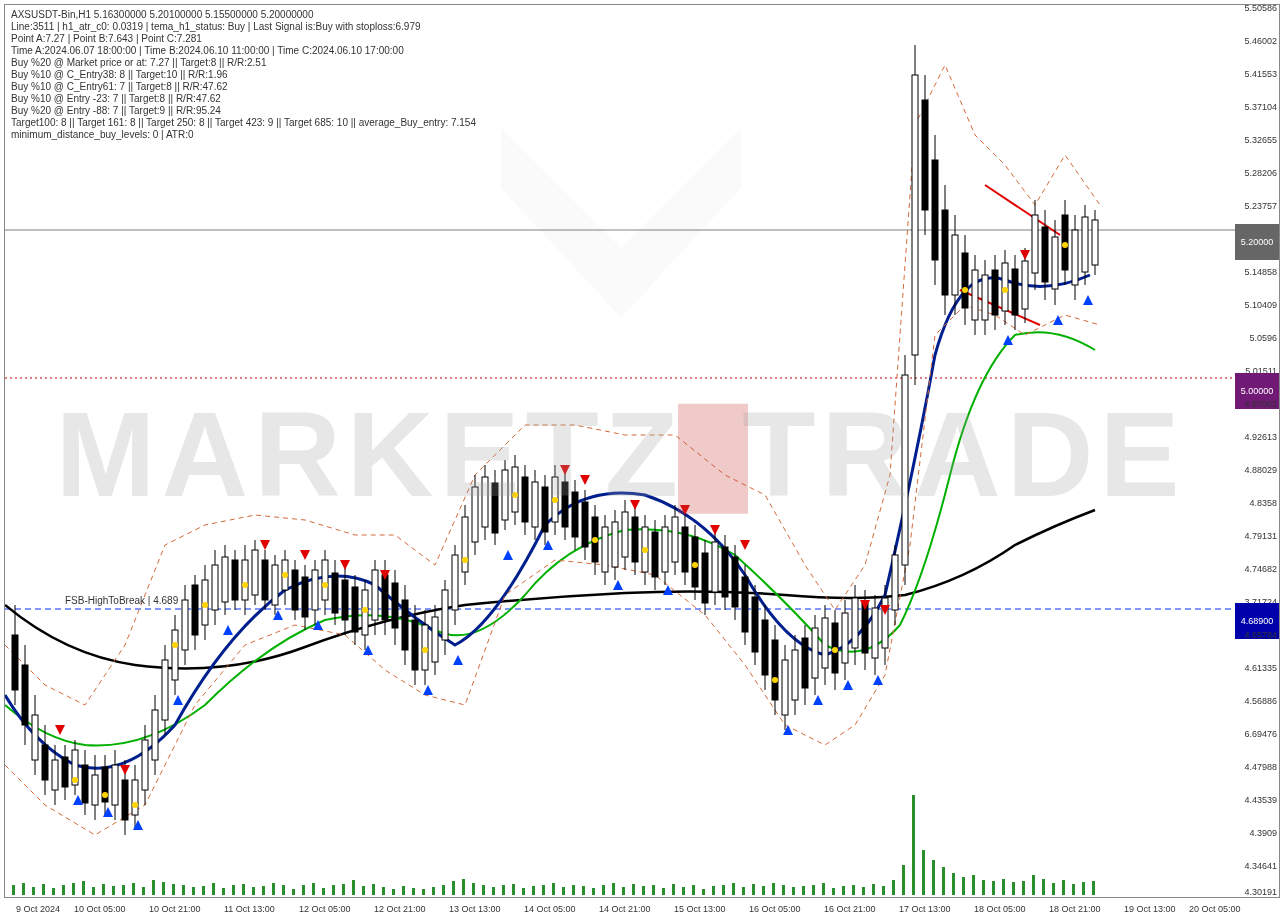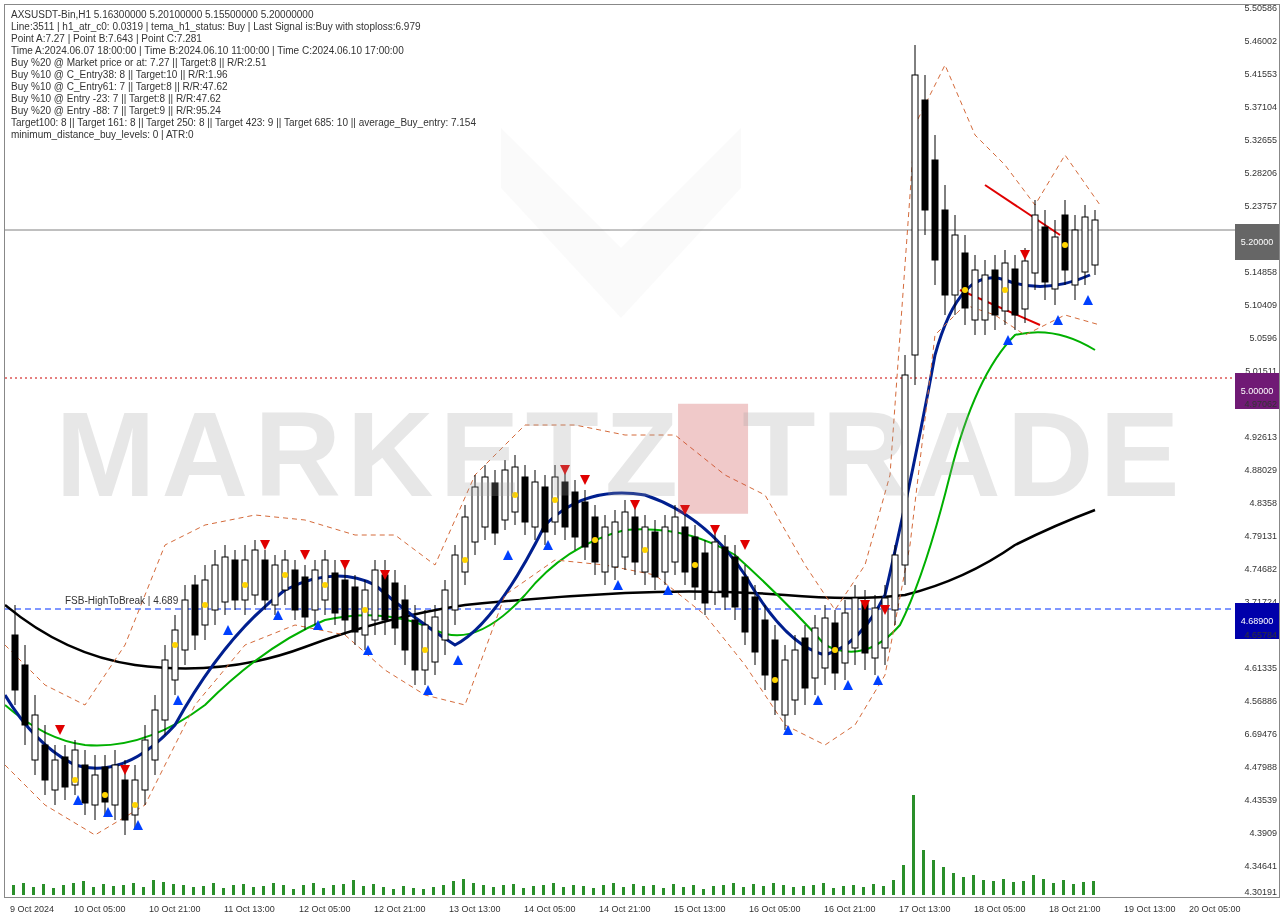--- a/index.html
+++ b/index.html
@@ -503,21 +503,21 @@
     <span class="ytick" style="top:691px">4.56886</span>
     <span class="ytick" style="top:724px">6.69476</span>
     <span class="ytick" style="top:757px">4.47988</span>
     <span class="ytick" style="top:790px">4.43539</span>
     <span class="ytick" style="top:823px">4.3909</span>
     <span class="ytick" style="top:856px">4.34641</span>
     <span class="ytick" style="top:882px">4.30191</span>
   </div>
 
   <div class="xaxis">
-    <span class="xtick" style="left:6px">9 Oct 2024</span>
+    <span class="xtick" style="left:12px">9 Oct 2024</span>
     <span class="xtick" style="left:70px">10 Oct 05:00</span>
     <span class="xtick" style="left:145px">10 Oct 21:00</span>
     <span class="xtick" style="left:220px">11 Oct 13:00</span>
     <span class="xtick" style="left:295px">12 Oct 05:00</span>
     <span class="xtick" style="left:370px">12 Oct 21:00</span>
     <span class="xtick" style="left:445px">13 Oct 13:00</span>
     <span class="xtick" style="left:520px">14 Oct 05:00</span>
     <span class="xtick" style="left:595px">14 Oct 21:00</span>
     <span class="xtick" style="left:670px">15 Oct 13:00</span>
     <span class="xtick" style="left:745px">16 Oct 05:00</span>

